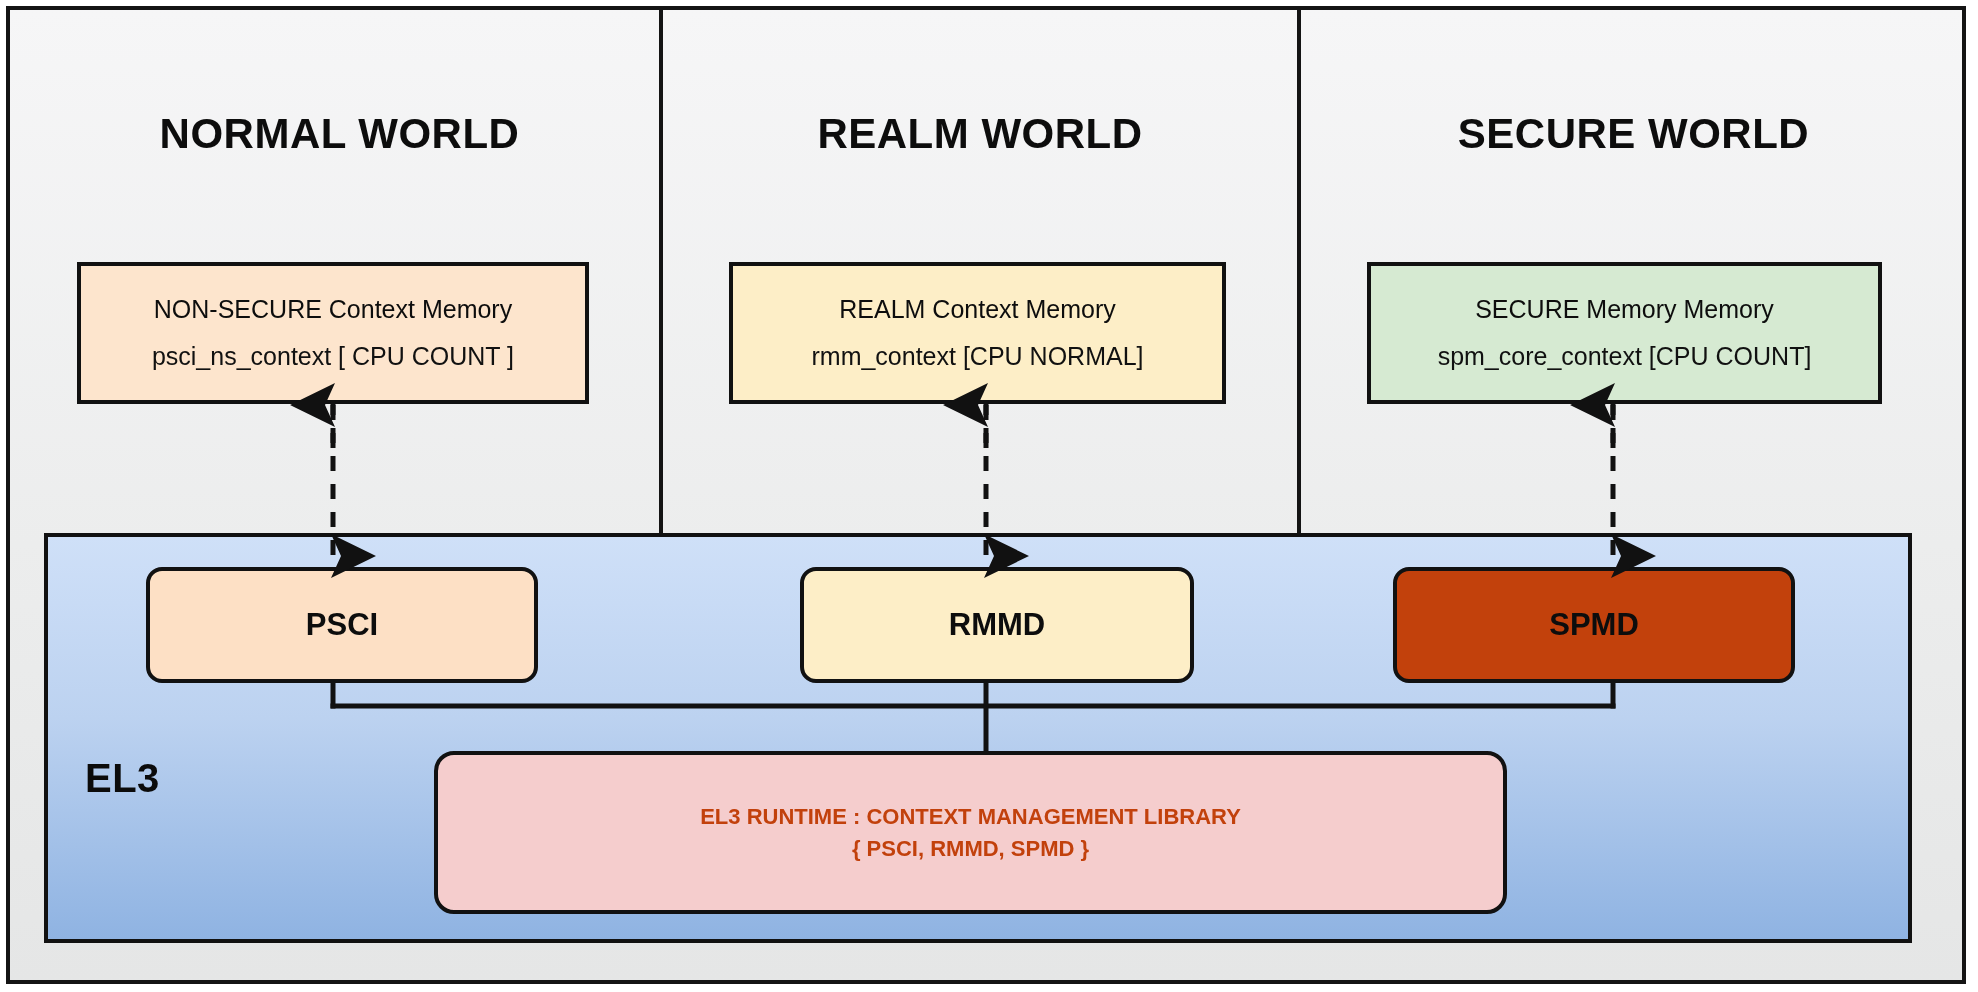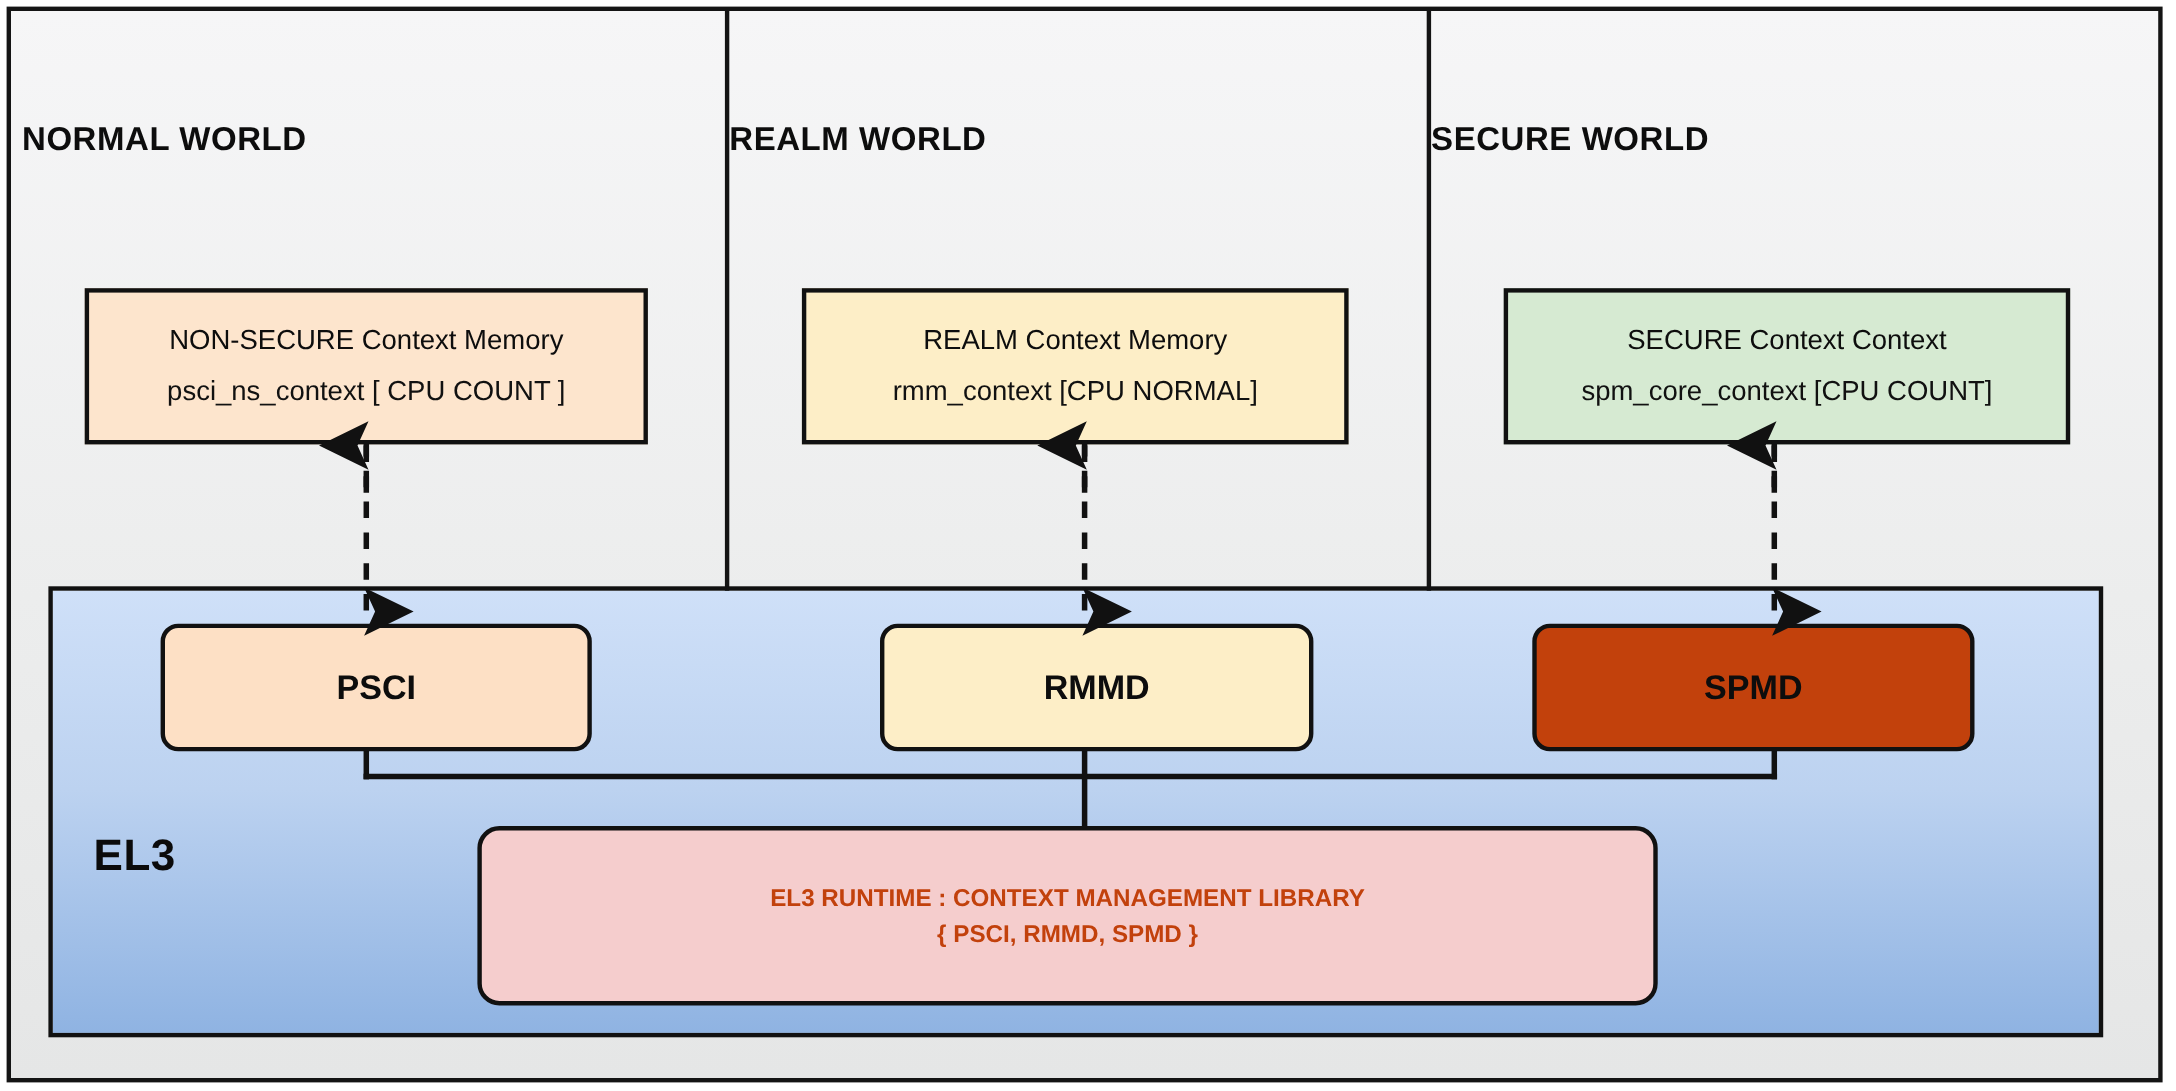--- a/index.html
+++ b/index.html
@@ -37,22 +37,22 @@
     top: 0;
     width: 4px;
     background: #141414;
   }
   .world-divider.d1 { left: 649px; top: 0; height: 531px; }
   .world-divider.d2 { left: 1287px; top: 0; height: 531px; }
 
   
   .world-title {
     position: absolute;
-    text-align: left;
-    font-size: 30px;
+    text-align: center;
+    font-size: 42px;
     font-weight: bold;
     color: #0d0d0d;
     letter-spacing: 0.5px;
     white-space: nowrap;
   }
   .world-title.w0 { left: 10px;   top: 100px; width: 639px; }
   .world-title.w1 { left: 653px;  top: 100px; width: 634px; }
   .world-title.w2 { left: 1291px; top: 100px; width: 665px; }
 
   
@@ -178,21 +178,21 @@
       <div class="ctx-title">NON-SECURE Context Memory</div>
       <div class="ctx-sub">psci_ns_context  [ CPU COUNT ]</div>
     </div>
 
     <div class="ctx-box c1">
       <div class="ctx-title">REALM Context Memory</div>
       <div class="ctx-sub">rmm_context [CPU NORMAL]</div>
     </div>
 
     <div class="ctx-box c2">
-      <div class="ctx-title">SECURE Context Context</div>
+      <div class="ctx-title">SECURE Memory Memory</div>
       <div class="ctx-sub">spm_core_context  [CPU COUNT]</div>
     </div>
 
   </div>
 
   <div class="el3-box"></div>
   <div class="el3-label">EL3</div>
 
   <svg class="overlay" viewBox="0 0 1978 992" xmlns="http://www.w3.org/2000/svg">
     <g stroke="#111111" stroke-width="5" fill="none" stroke-linecap="square">

